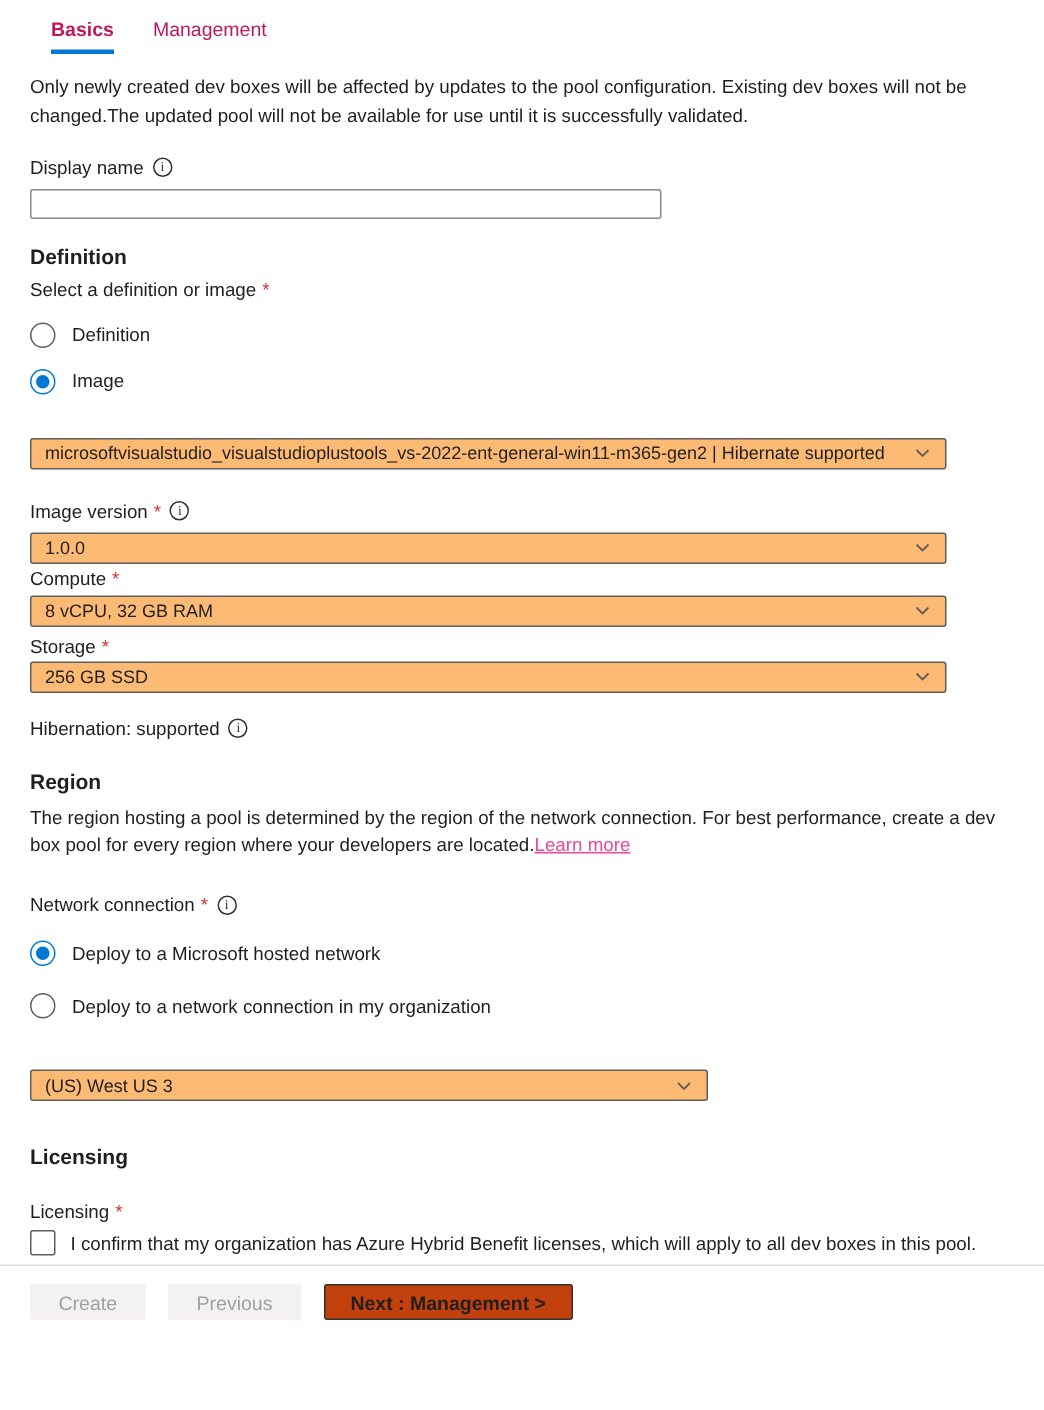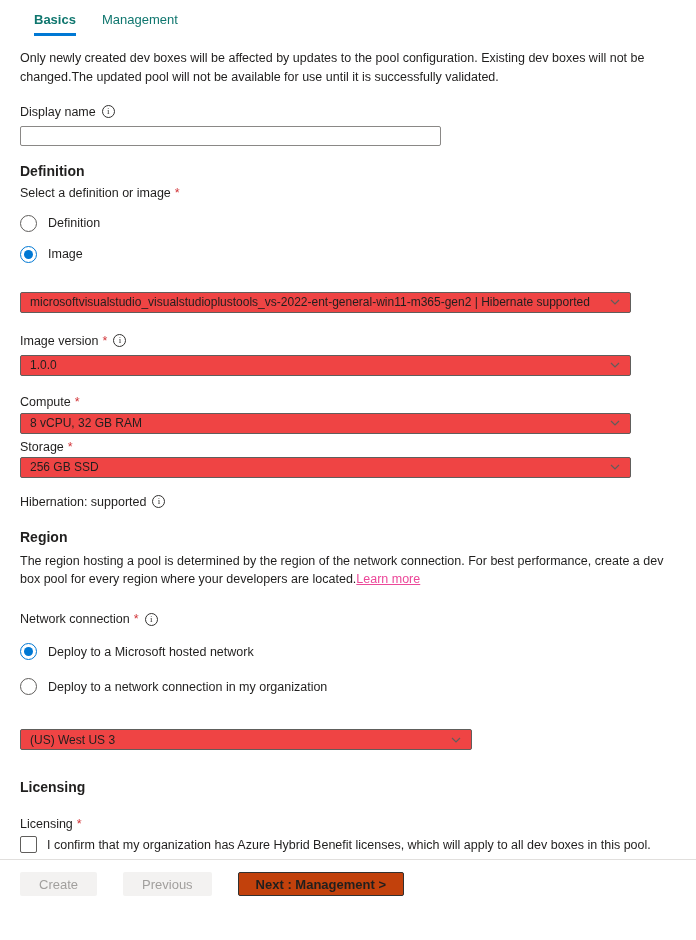--- a/index.html
+++ b/index.html
@@ -8,21 +8,21 @@
     font-family: "Liberation Sans", sans-serif;
     background: #ffffff;
     color: #201f1e;
     overflow: hidden;
     position: relative;
   }
   .page { padding: 0 24px 0 20px; }
 
   
   .tabs { display: flex; gap: 26px; margin: 12px 0 0 14px; }
-  .tab { font-size: 13px; color: #0f766e; padding-bottom: 6px; border-bottom: 3px solid transparent; cursor: pointer; }
+  .tab { font-size: 13px; color: #be185d; padding-bottom: 6px; border-bottom: 3px solid transparent; cursor: pointer; }
   .tab.active { font-weight: 700; border-bottom-color: #0078d4; }
 
   
   .intro { margin-top: 13px; font-size: 12.5px; line-height: 1.5; color: #201f1e; max-width: 648px; }
   .section-heading { font-size: 14px; font-weight: 700; color: #201f1e; }
   .para { font-size: 12.5px; line-height: 1.5; color: #201f1e; max-width: 652px; }
 
   
   .field-label { display: flex; align-items: center; font-size: 12.5px; color: #201f1e; }
   .required { color: #d13438; margin-left: 4px; }
@@ -36,21 +36,21 @@
 
   
   .text-input {
     margin-top: 7px; width: 421px; height: 20px;
     border: 1px solid #8a8886; border-radius: 2px;
     font-size: 12px; padding: 0 8px; font-family: inherit; color: #201f1e;
     display: block; outline: none; background: #fff;
   }
   .dropdown {
     height: 21px; width: 611px;
-    border: 1px solid #605e5c; border-radius: 2px; background: #ef4444;
+    border: 1px solid #605e5c; border-radius: 2px; background: #fdba74;
     display: flex; align-items: center; justify-content: space-between;
     padding: 0 9px; font-size: 12px; color: #201f1e; cursor: pointer;
     white-space: nowrap; overflow: hidden;
   }
   .dropdown .dd-value { overflow: hidden; text-overflow: ellipsis; }
   .dropdown.narrow { width: 452px; }
 
   
   .radio-row { display: flex; align-items: center; gap: 11px; cursor: pointer; }
   .radio-outer {
@@ -67,38 +67,38 @@
   .checkbox {
     width: 17px; height: 17px; border: 1px solid #605e5c; border-radius: 2px;
     background: #fff; flex: none;
   }
   .checkbox-label { font-size: 12.5px; color: #201f1e; }
 
   .link { color: #0078d4; font-size: 12.5px; text-decoration: none; cursor: pointer; }
   .inline-link { color: #ec4899; cursor: pointer; text-decoration: underline; }
 
   .footer-divider { border: none; border-top: 1px solid #e1dfdd; margin-top: 6px; width: 696px; margin-left: -20px; }
-  .footer { display: flex; gap: 26px; padding-top: 12px; }
+  .footer { display: flex; gap: 15px; padding-top: 12px; }
   .btn {
     height: 24px; border-radius: 2px; font-size: 13px; font-family: inherit;
     display: inline-flex; align-items: center; justify-content: center; cursor: pointer;
   }
   .btn.disabled { background: #f3f2f1; color: #a19f9d; border: none; padding: 0 19px; cursor: default; }
   .btn.outline { background: #c2410c; color: #201f1e; border: 1px solid #323130; font-weight: 600; padding: 0 17px; }
 
   
   .mt-display-label { margin-top: 18px; }
   .mt-def-heading { margin-top: 17px; }
   .mt-select-label { margin-top: 7px; }
   .mt-radio1 { margin-top: 15px; }
   .mt-radio2 { margin-top: 14px; }
   .mt-image-dd { margin-top: 29px; }
   .mt-ver-label { margin-top: 21px; }
   .mt-ver-dd { margin-top: 7px; }
-  .mt-compute-label { margin-top: 19px; }
+  .mt-compute-label { margin-top: 3px; }
   .mt-compute-dd { margin-top: 4px; }
   .mt-storage-label { margin-top: 6px; }
   .mt-storage-dd { margin-top: 3px; }
   .mt-hibernation { margin-top: 17px; }
   .mt-region-heading { margin-top: 20px; }
   .mt-region-para { margin-top: 7px; }
   .mt-network-label { margin-top: 23px; }
   .mt-net-radio1 { margin-top: 17px; }
   .mt-net-radio2 { margin-top: 18px; }
   .mt-region-dd { margin-top: 34px; }

